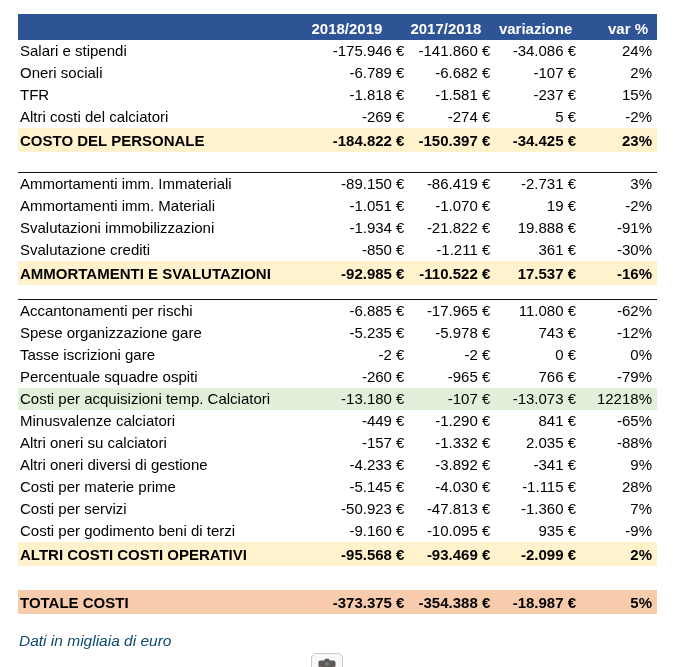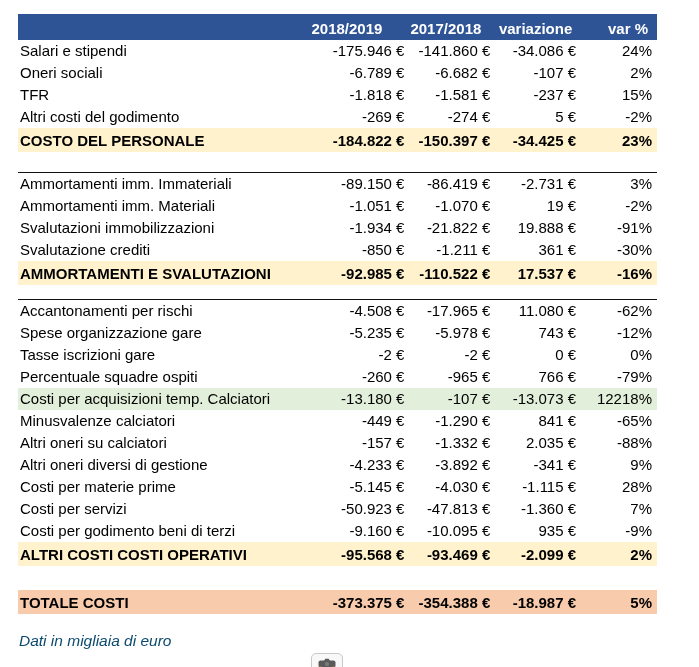--- a/index.html
+++ b/index.html
@@ -117,21 +117,21 @@
             <div class="cell-pct">2%</div>
           </div>
           <div class="row normal">
             <div class="cell-label">TFR</div>
             <div class="cell-num c1">-1.818 €</div>
             <div class="cell-num c2">-1.581 €</div>
             <div class="cell-num c3">-237 €</div>
             <div class="cell-pct">15%</div>
           </div>
           <div class="row normal">
-            <div class="cell-label">Altri costi del godimento</div>
+            <div class="cell-label">Altri costi del calciatori</div>
             <div class="cell-num c1">-269 €</div>
             <div class="cell-num c2">-274 €</div>
             <div class="cell-num c3">5 €</div>
             <div class="cell-pct">-2%</div>
           </div>
           <div class="row subtotal">
             <div class="cell-label">COSTO DEL PERSONALE</div>
             <div class="cell-num c1">-184.822 €</div>
             <div class="cell-num c2">-150.397 €</div>
             <div class="cell-num c3">-34.425 €</div>
@@ -173,21 +173,21 @@
             <div class="cell-num c1">-92.985 €</div>
             <div class="cell-num c2">-110.522 €</div>
             <div class="cell-num c3">17.537 €</div>
             <div class="cell-pct">-16%</div>
           </div>
         </div>
         <div class="section-gap small"></div>
         <div class="section bordered">
           <div class="row normal">
             <div class="cell-label">Accantonamenti per rischi</div>
-            <div class="cell-num c1">-4.508 €</div>
+            <div class="cell-num c1">-6.885 €</div>
             <div class="cell-num c2">-17.965 €</div>
             <div class="cell-num c3">11.080 €</div>
             <div class="cell-pct">-62%</div>
           </div>
           <div class="row normal">
             <div class="cell-label">Spese organizzazione gare</div>
             <div class="cell-num c1">-5.235 €</div>
             <div class="cell-num c2">-5.978 €</div>
             <div class="cell-num c3">743 €</div>
             <div class="cell-pct">-12%</div>

